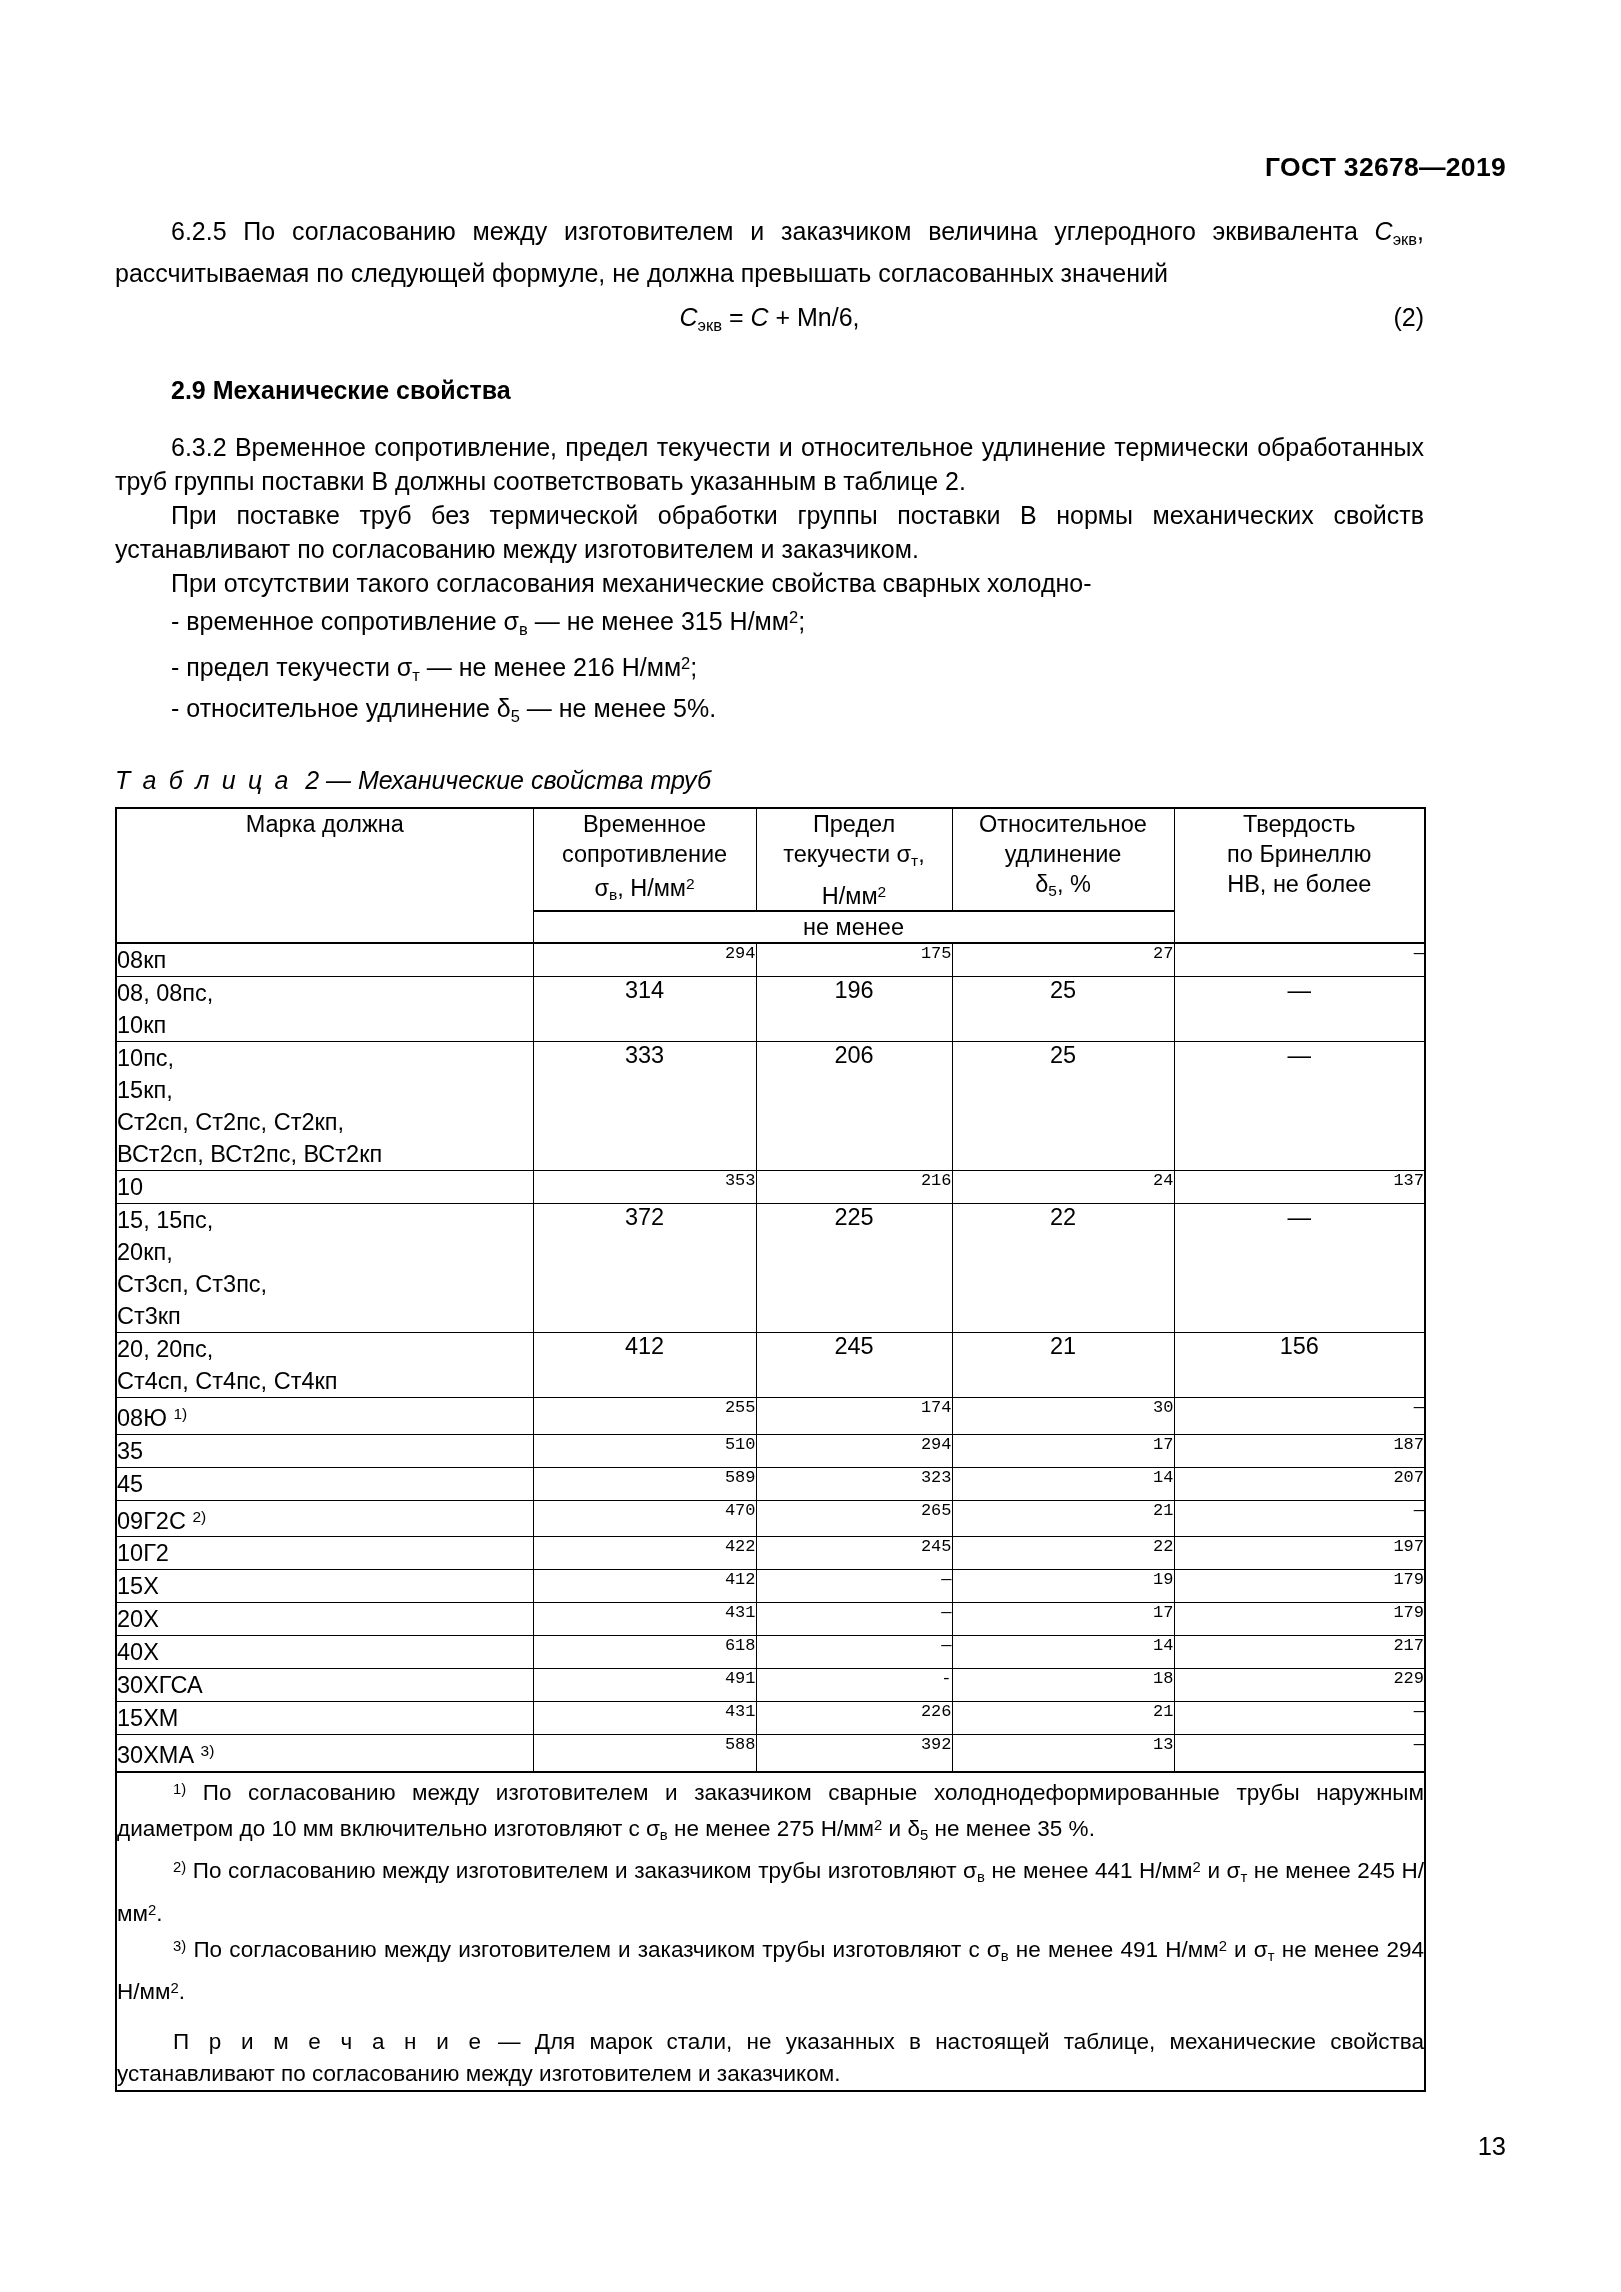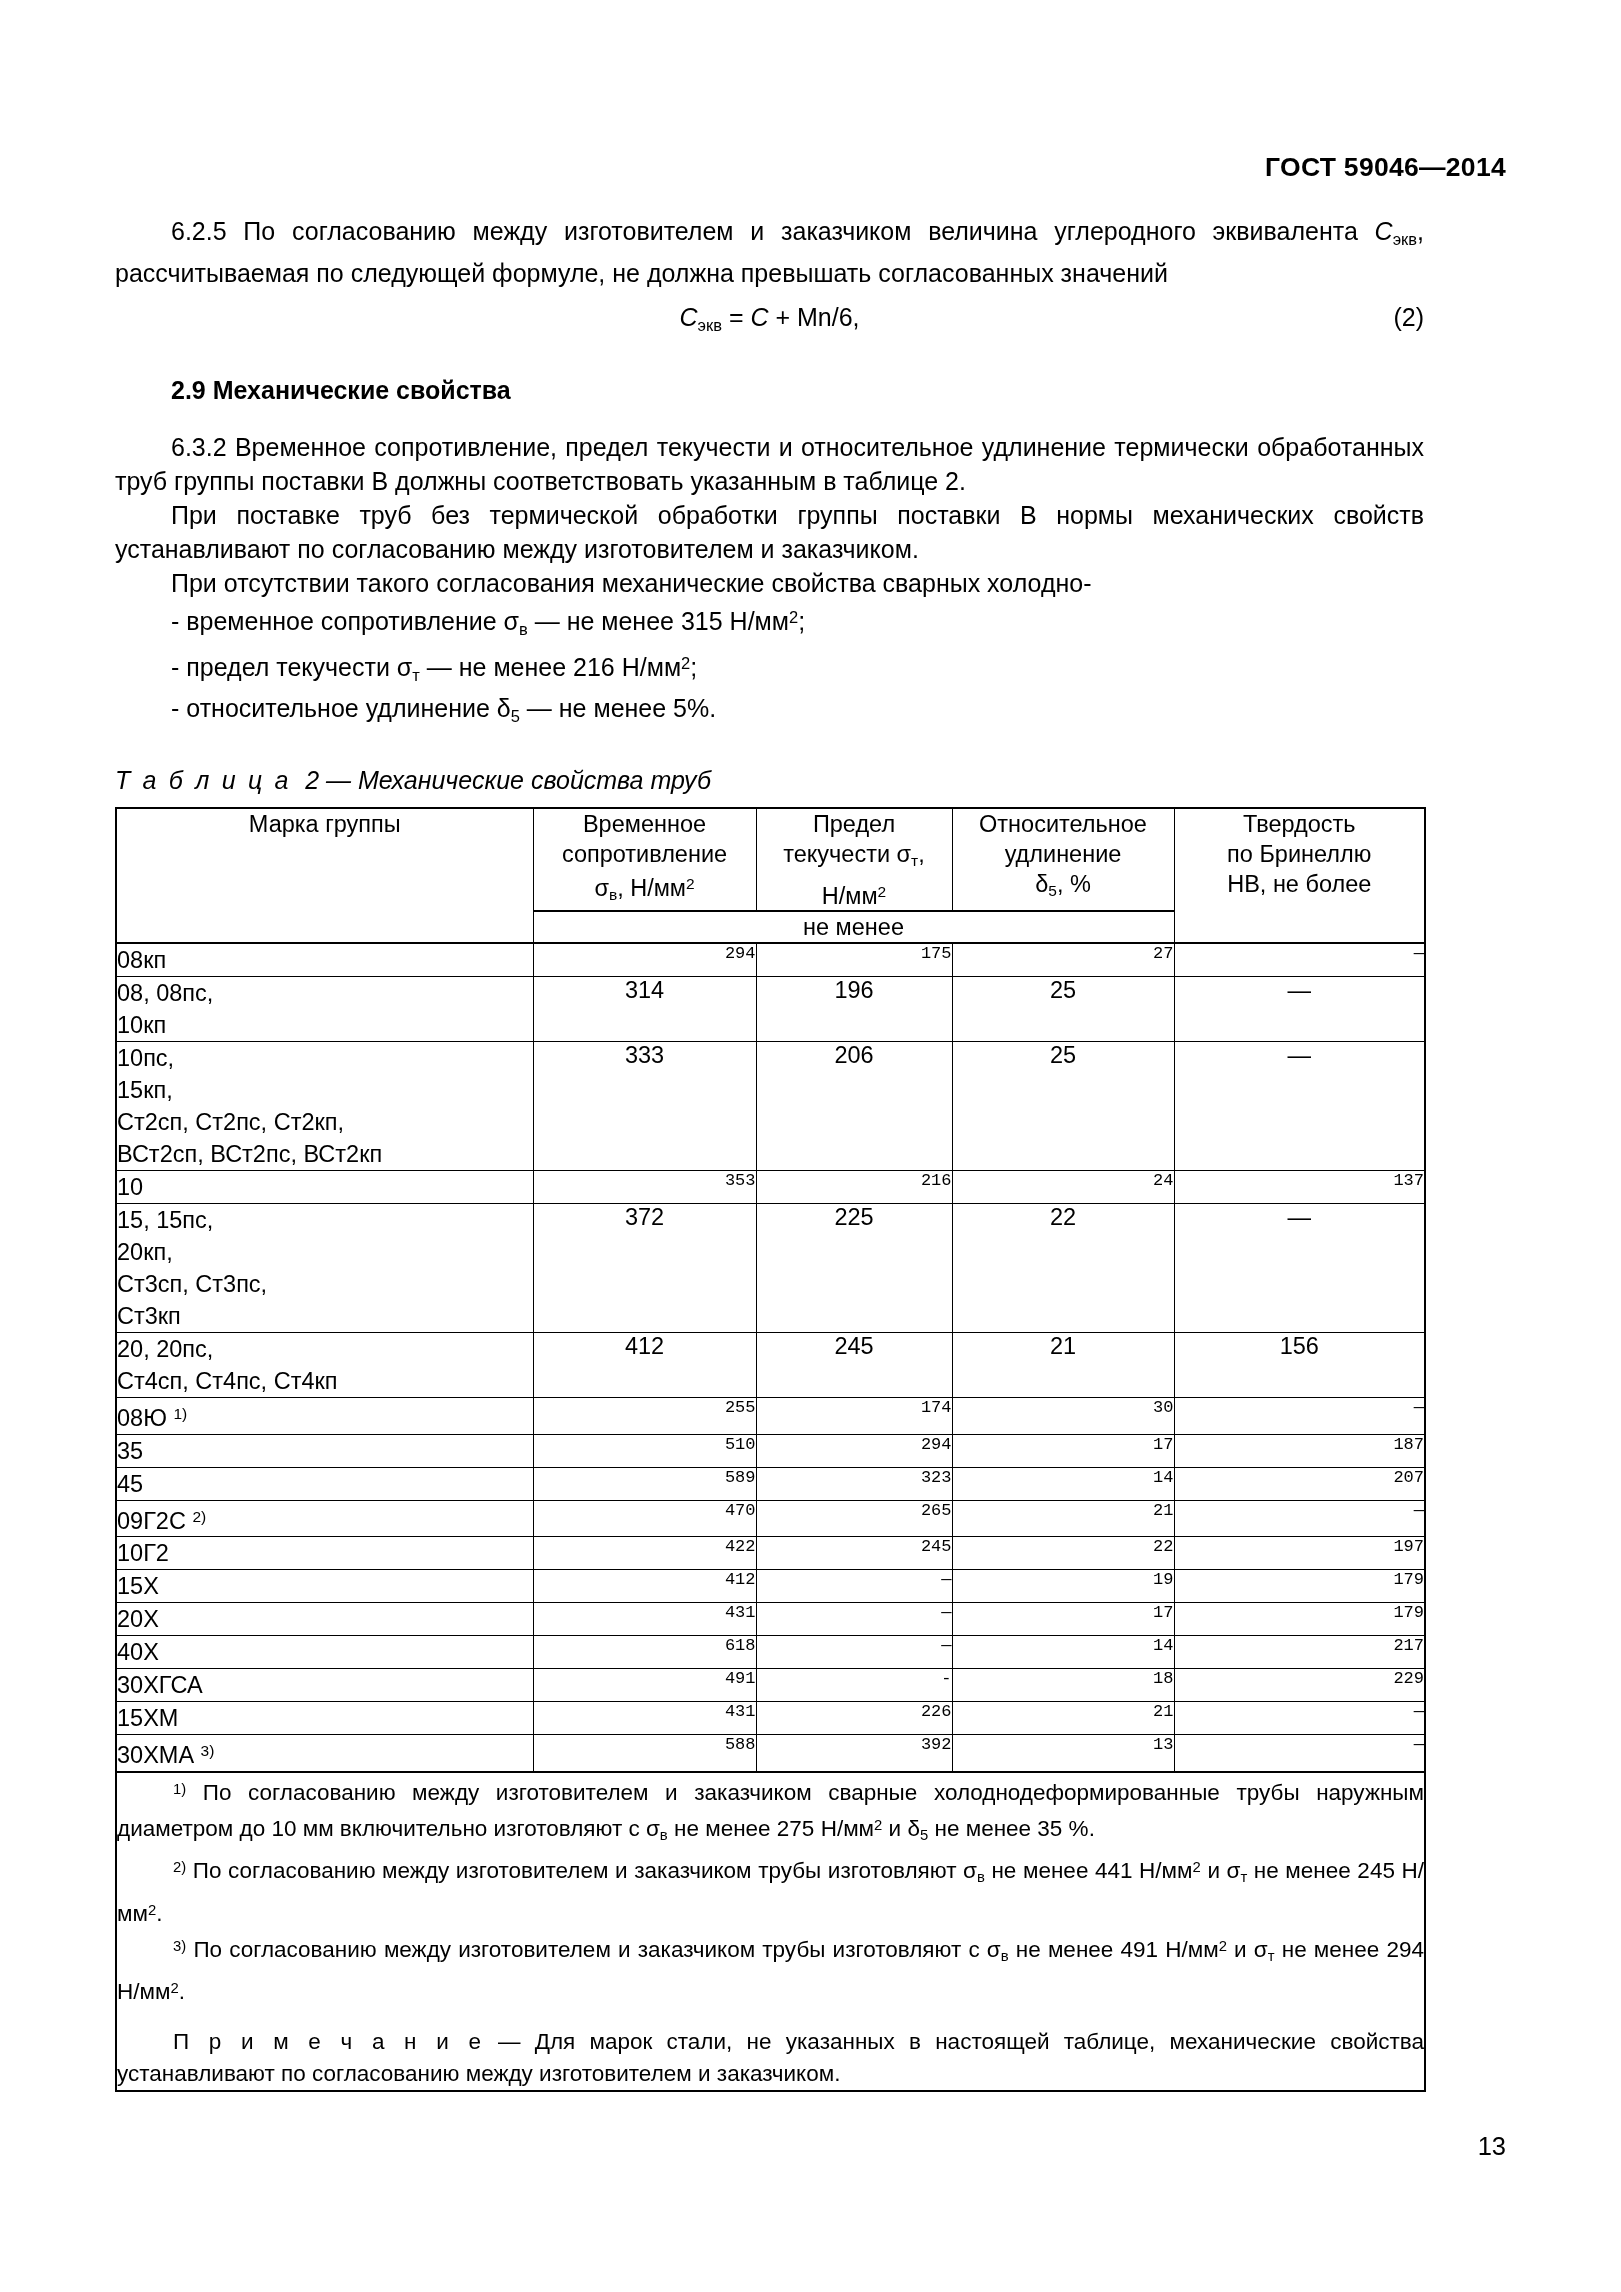--- a/index.html
+++ b/index.html
@@ -148,21 +148,21 @@
     right: 115px;
     top: 2132px;
     font-size: 25.5px;
   }
 </style>
 </head>
 <body>
 
 <div class="page">
 
-  <div class="header">ГОСТ 59046—2014</div>
+  <div class="header">ГОСТ 32678—2019</div>
 
   <div class="content">
 
     <p class="body">6.2.5 По согласованию между изготовителем и заказчиком величина углеродного эквивалента <span class="ital">C</span><sub>экв</sub>, рассчитываемая по следующей формуле, не должна превышать согласованных значений</p>
 
     <div class="formula-row">
       <div class="formula"><span class="ital">C</span><sub>экв</sub> = <span class="ital">C</span> + Mn/6,</div>
       <div class="formula-num">(2)</div>
     </div>
 
@@ -190,21 +190,21 @@
       <colgroup>
         <col style="width:417px">
         <col style="width:223px">
         <col style="width:196px">
         <col style="width:222px">
         <col style="width:251px">
       </colgroup>
       <thead>
         <tr>
           <th class="hcell th-top bordLeft3" rowspan="2">
-            <span>Марка группы</span>
+            <span>Марка должна</span>
           </th>
           <th class="hcell th-top">
             Временное<br>сопротивление<br>σ<sub>в</sub>, Н/мм<sup>2</sup>
           </th>
           <th class="hcell th-top">
             Предел<br>текучести σ<sub>т</sub>,<br>Н/мм<sup>2</sup>
           </th>
           <th class="hcell th-top">
             Относительное<br>удлинение<br>δ<sub>5</sub>, %
           </th>

